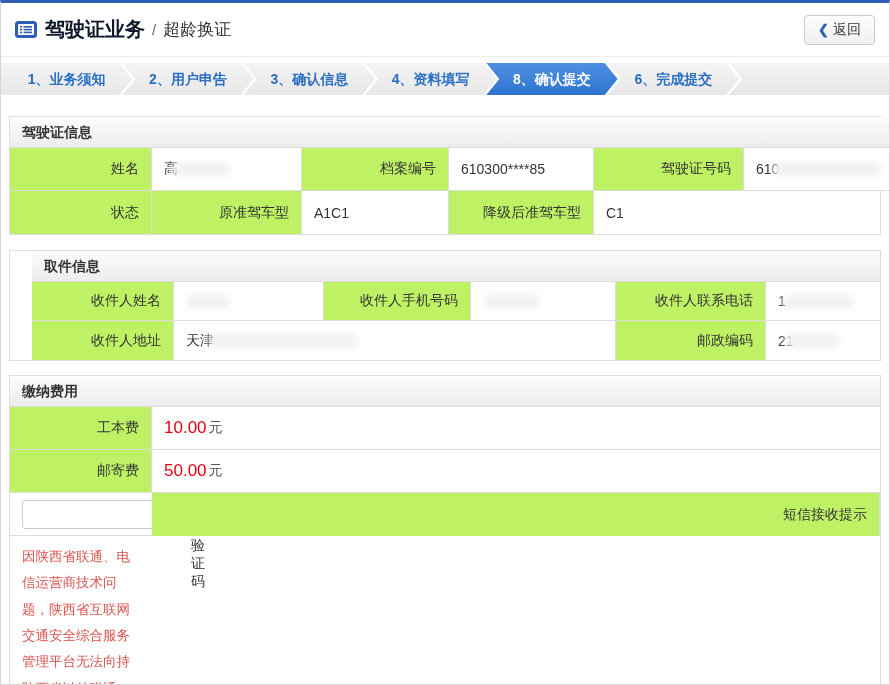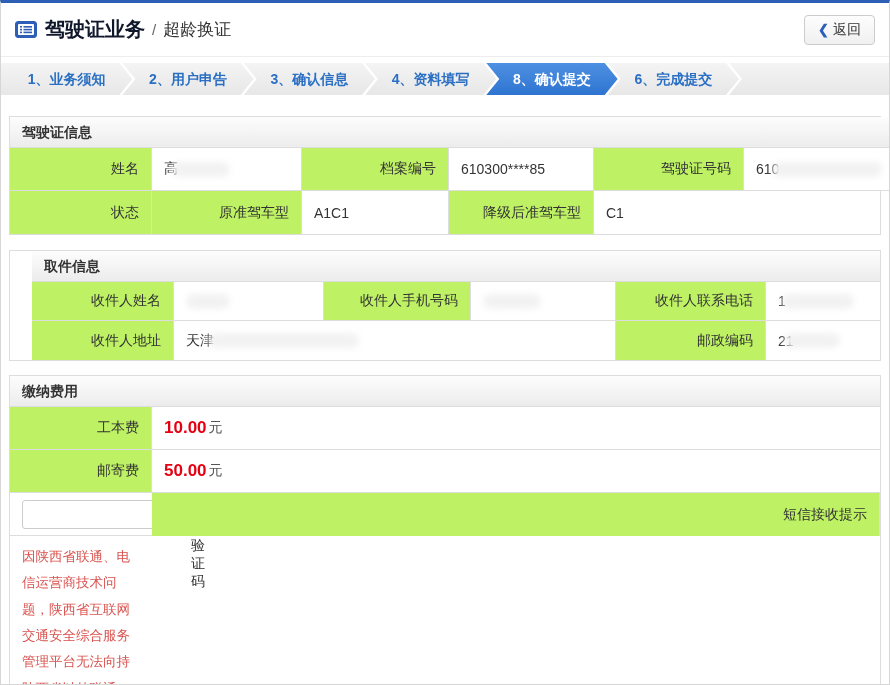--- a/index.html
+++ b/index.html
@@ -45,21 +45,21 @@
     font-size:14px; font-weight:bold; color:#333; }
   .cell { display:flex; align-items:center; font-size:14px; color:#333;
     border-right:1px solid #ddd; border-bottom:1px solid #ddd; background:#fff;
     padding:0 12px; min-height:43px; }
   .cell.lab { background:#bef264; justify-content:flex-end; color:#333; }
   .cell.nr { border-right:none; }
   .cell.nb { border-bottom:none; }
   .rowsm .cell { min-height:39px; }
   .span3 { grid-column:2 / 5; }
 
-  .fee-num { font-size:17px; font-weight:bold; color:#e60012; }
+  .fee-num { font-size:17px; font-weight:normal; color:#e60012; }
   .fee-unit { font-size:14px; color:#555; margin-left:2px; }
 
   .code-input { width:148px; height:29px; border:1px solid #ccc; border-radius:3px;
     padding:0 8px; font-size:14px; outline:none; background:#fff; }
   .code-btn { margin-left:8px; height:29px; padding:0 12px;
     background:linear-gradient(#fcfcfc,#eceaea); border:1px solid #c9c9c9; border-radius:3px;
     font-size:14px; color:#333; cursor:pointer; }
 
   .notice-cell { min-height:62px; align-items:center;justify-content:flex-end; }
   .notice-text { font-size:13.5px; color:#d9534f; line-height:1.95; padding:8px 0; }

